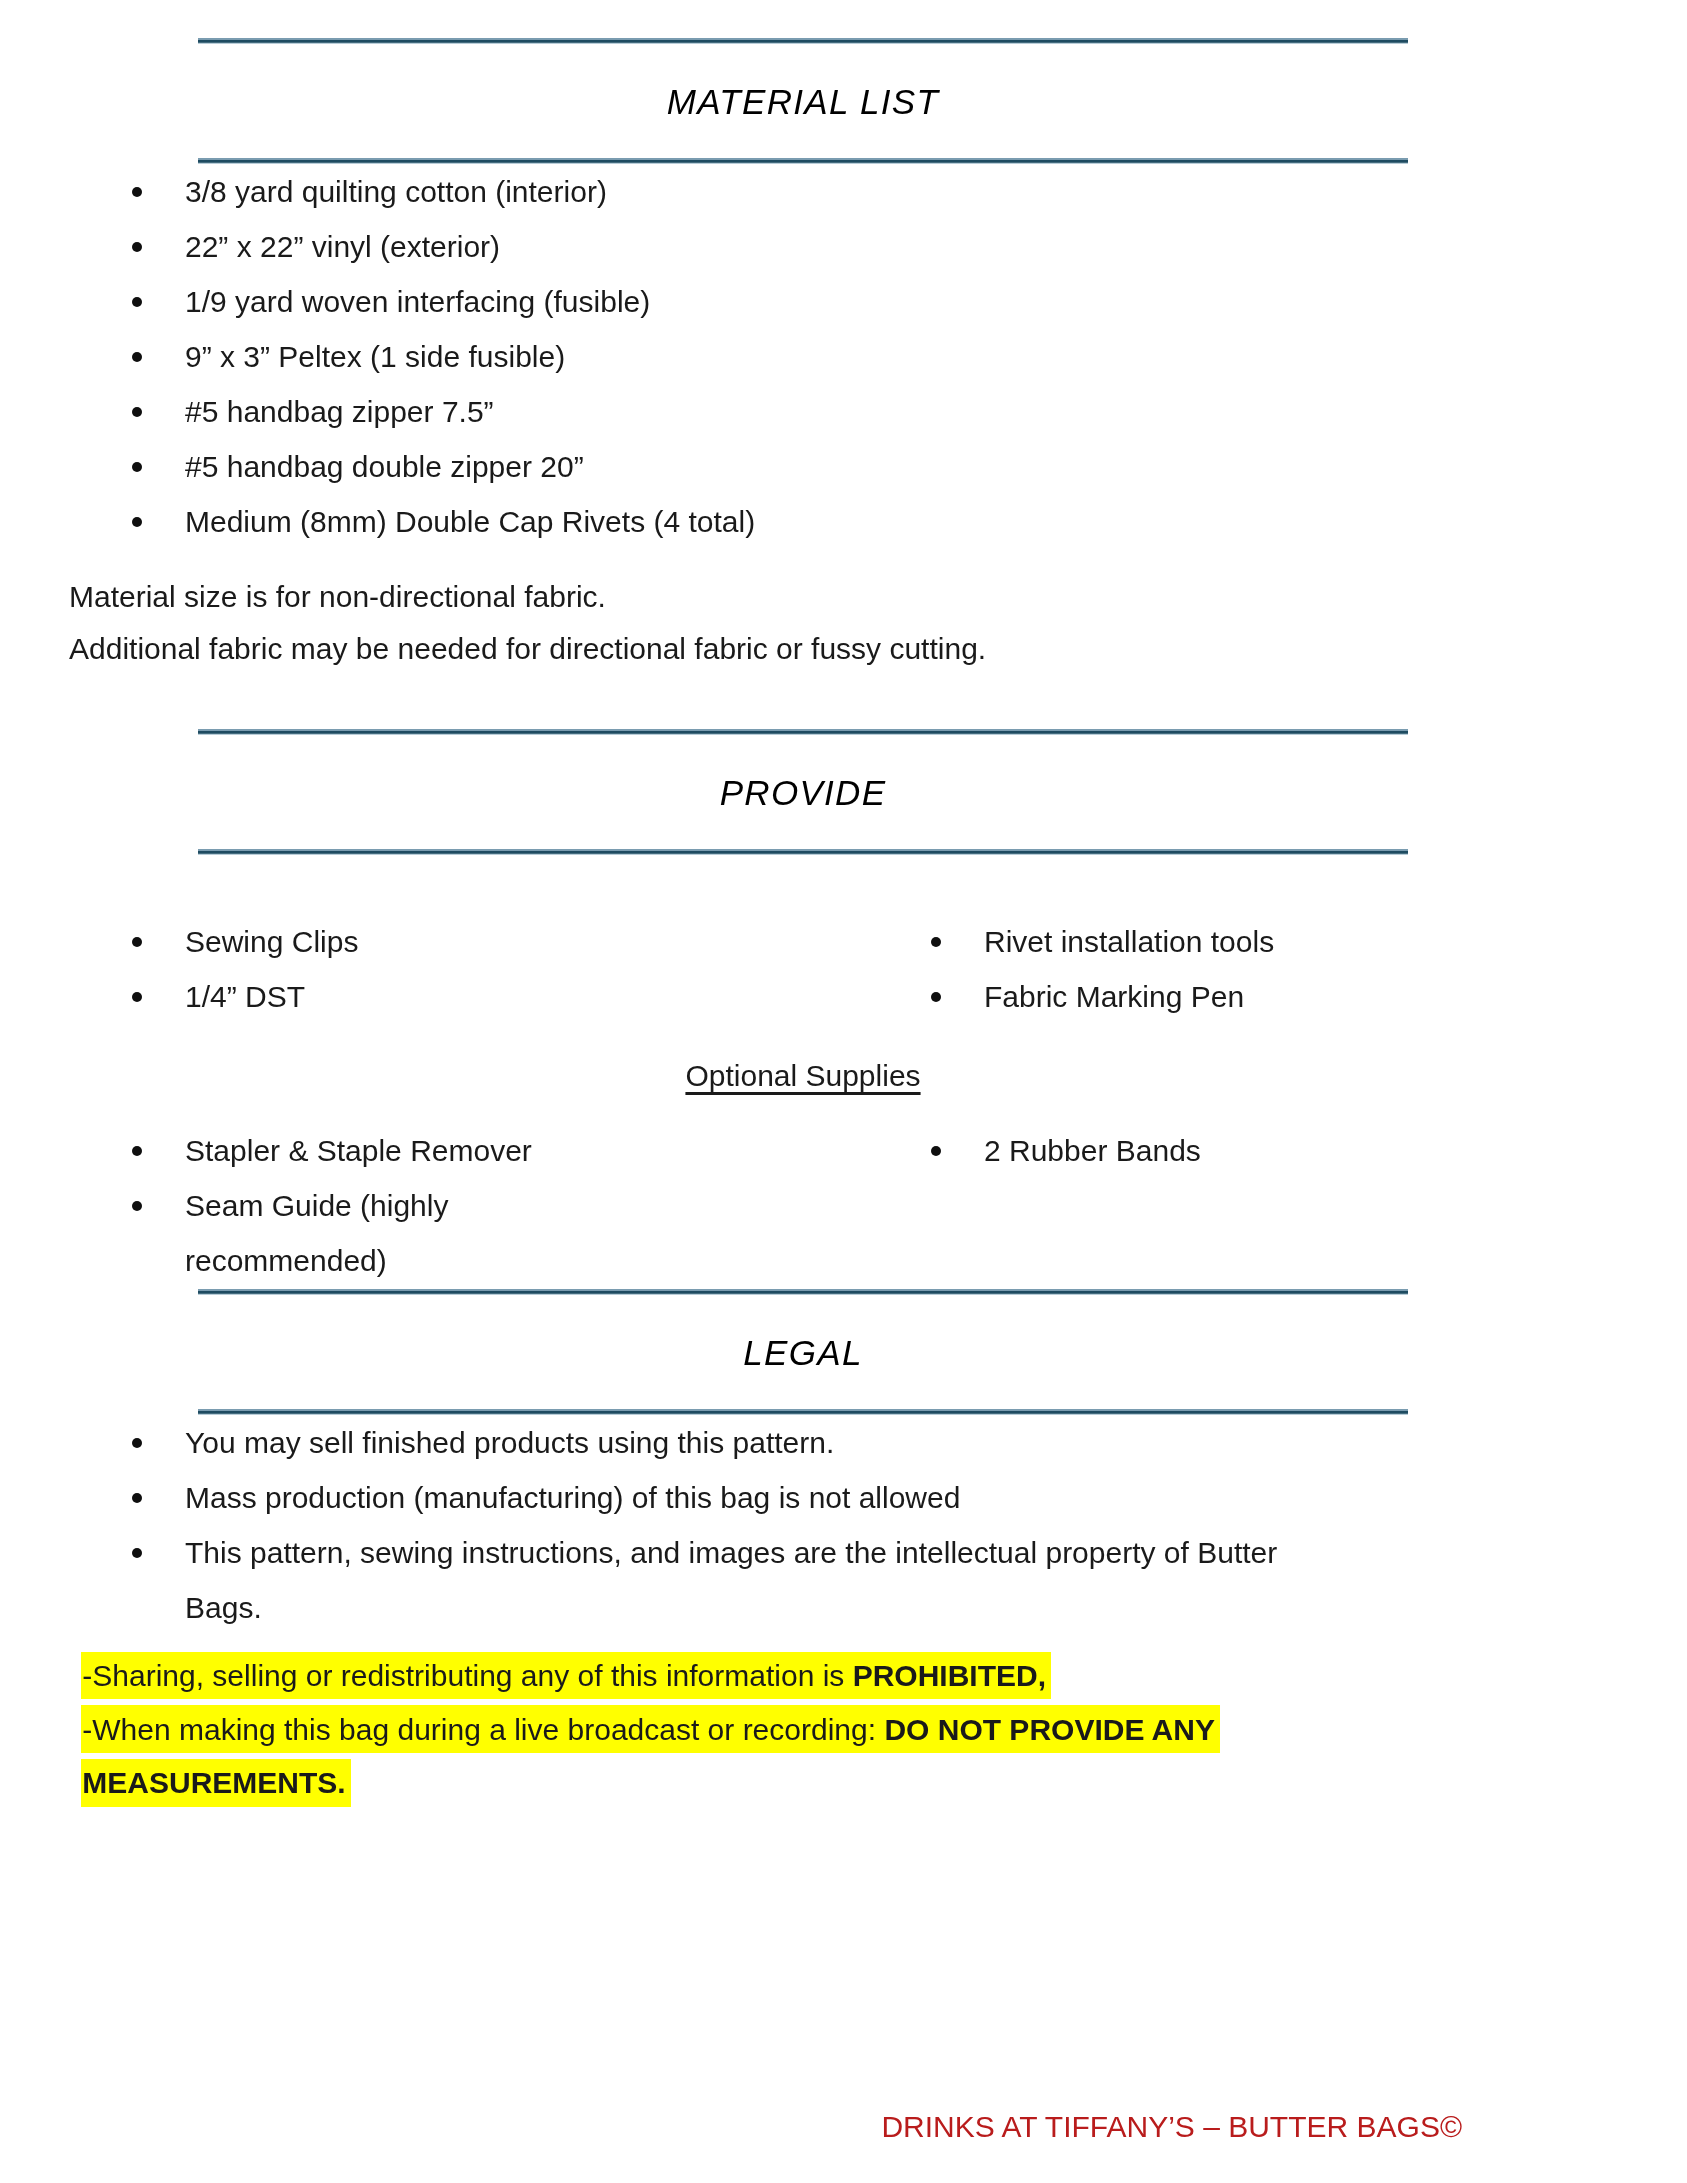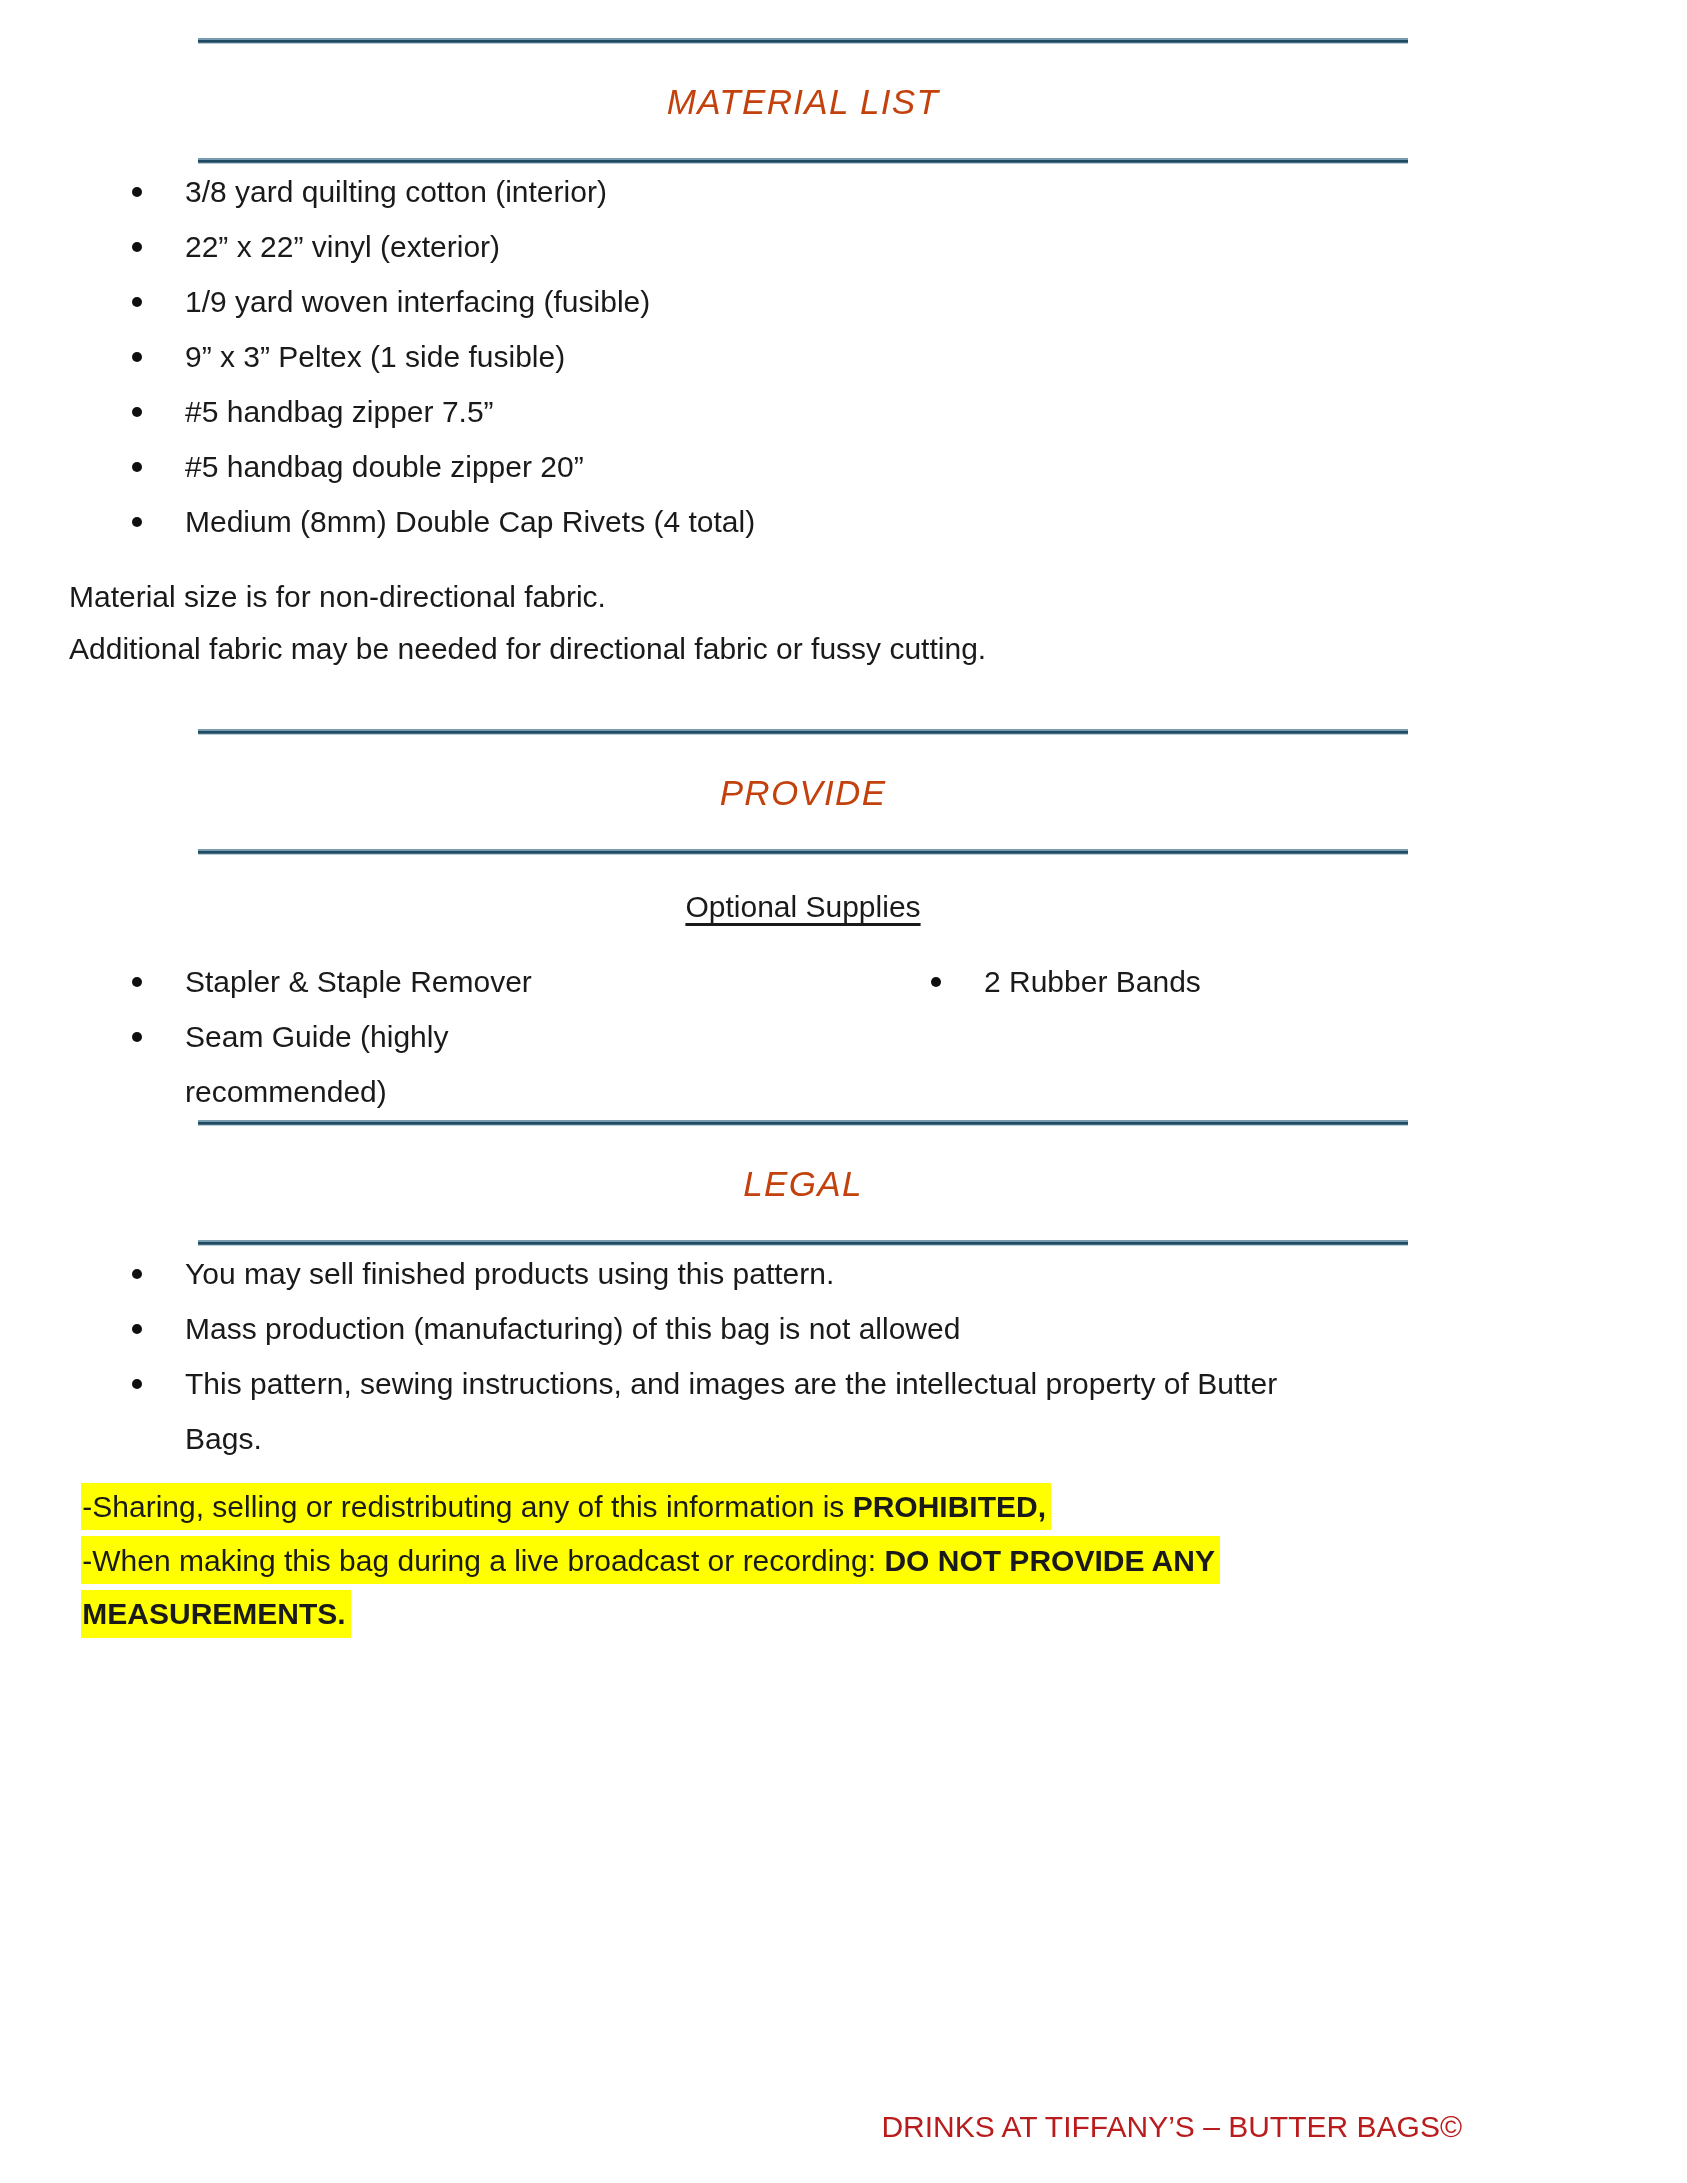--- a/index.html
+++ b/index.html
@@ -20,21 +20,21 @@
     margin-left: 129px;
     margin-right: 210px;
     background: #1e4b61;
     box-shadow: inset 0 2px 0 #7a9cb0, inset 0 -1.3px 0 #b9cdd8;
   }
   .section-title {
     font-style: italic;
     font-weight: 400;
     font-size: 35px;
     letter-spacing: 1.3px;
-    color: #c2410c;
+    color: #000000;
     text-align: center;
     line-height: 41px;
     margin: 37px 210px 36px 129px;
   }
   ul.bullet-list {
     list-style: none;
     margin: 0;
     padding: 0;
   }
   ul.bullet-list li {
@@ -115,20 +115,30 @@
       <p class="note">Material size is for non-directional fabric.</p>
       <p class="note">Additional fabric may be needed for directional fabric or fussy cutting.</p>
     </div>
   </section>
 
   <section>
     <div class="rule rule-supplies"></div>
     <h1 class="section-title">PROVIDE</h1>
     <div class="rule"></div>
 
+    <div class="two-col supplies-cols">
+      <ul class="bullet-list col-left">
+          <li>Sewing Clips</li>
+          <li>1/4” DST</li>
+        </ul>
+      <ul class="bullet-list col-right">
+          <li>Rivet installation tools</li>
+          <li>Fabric Marking Pen</li>
+        </ul>
+    </div>
 
     <p class="optional-title">Optional Supplies</p>
 
     <div class="two-col optional-cols">
       <ul class="bullet-list col-left">
           <li>Stapler &amp; Staple Remover</li>
           <li>Seam Guide (highly
 recommended)</li>
         </ul>
       <ul class="bullet-list col-right">

